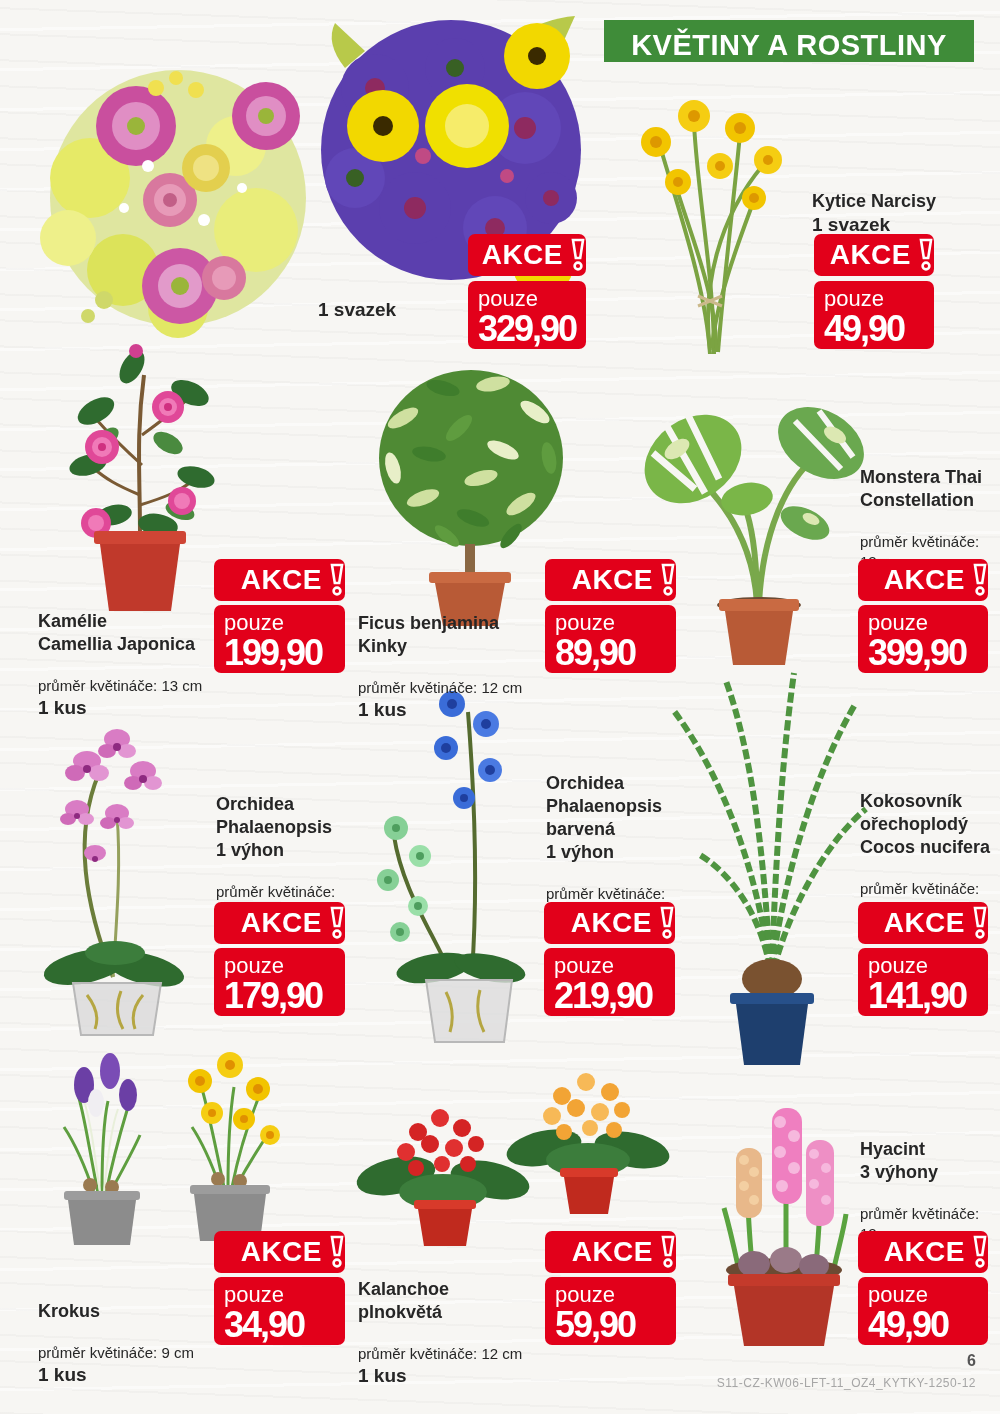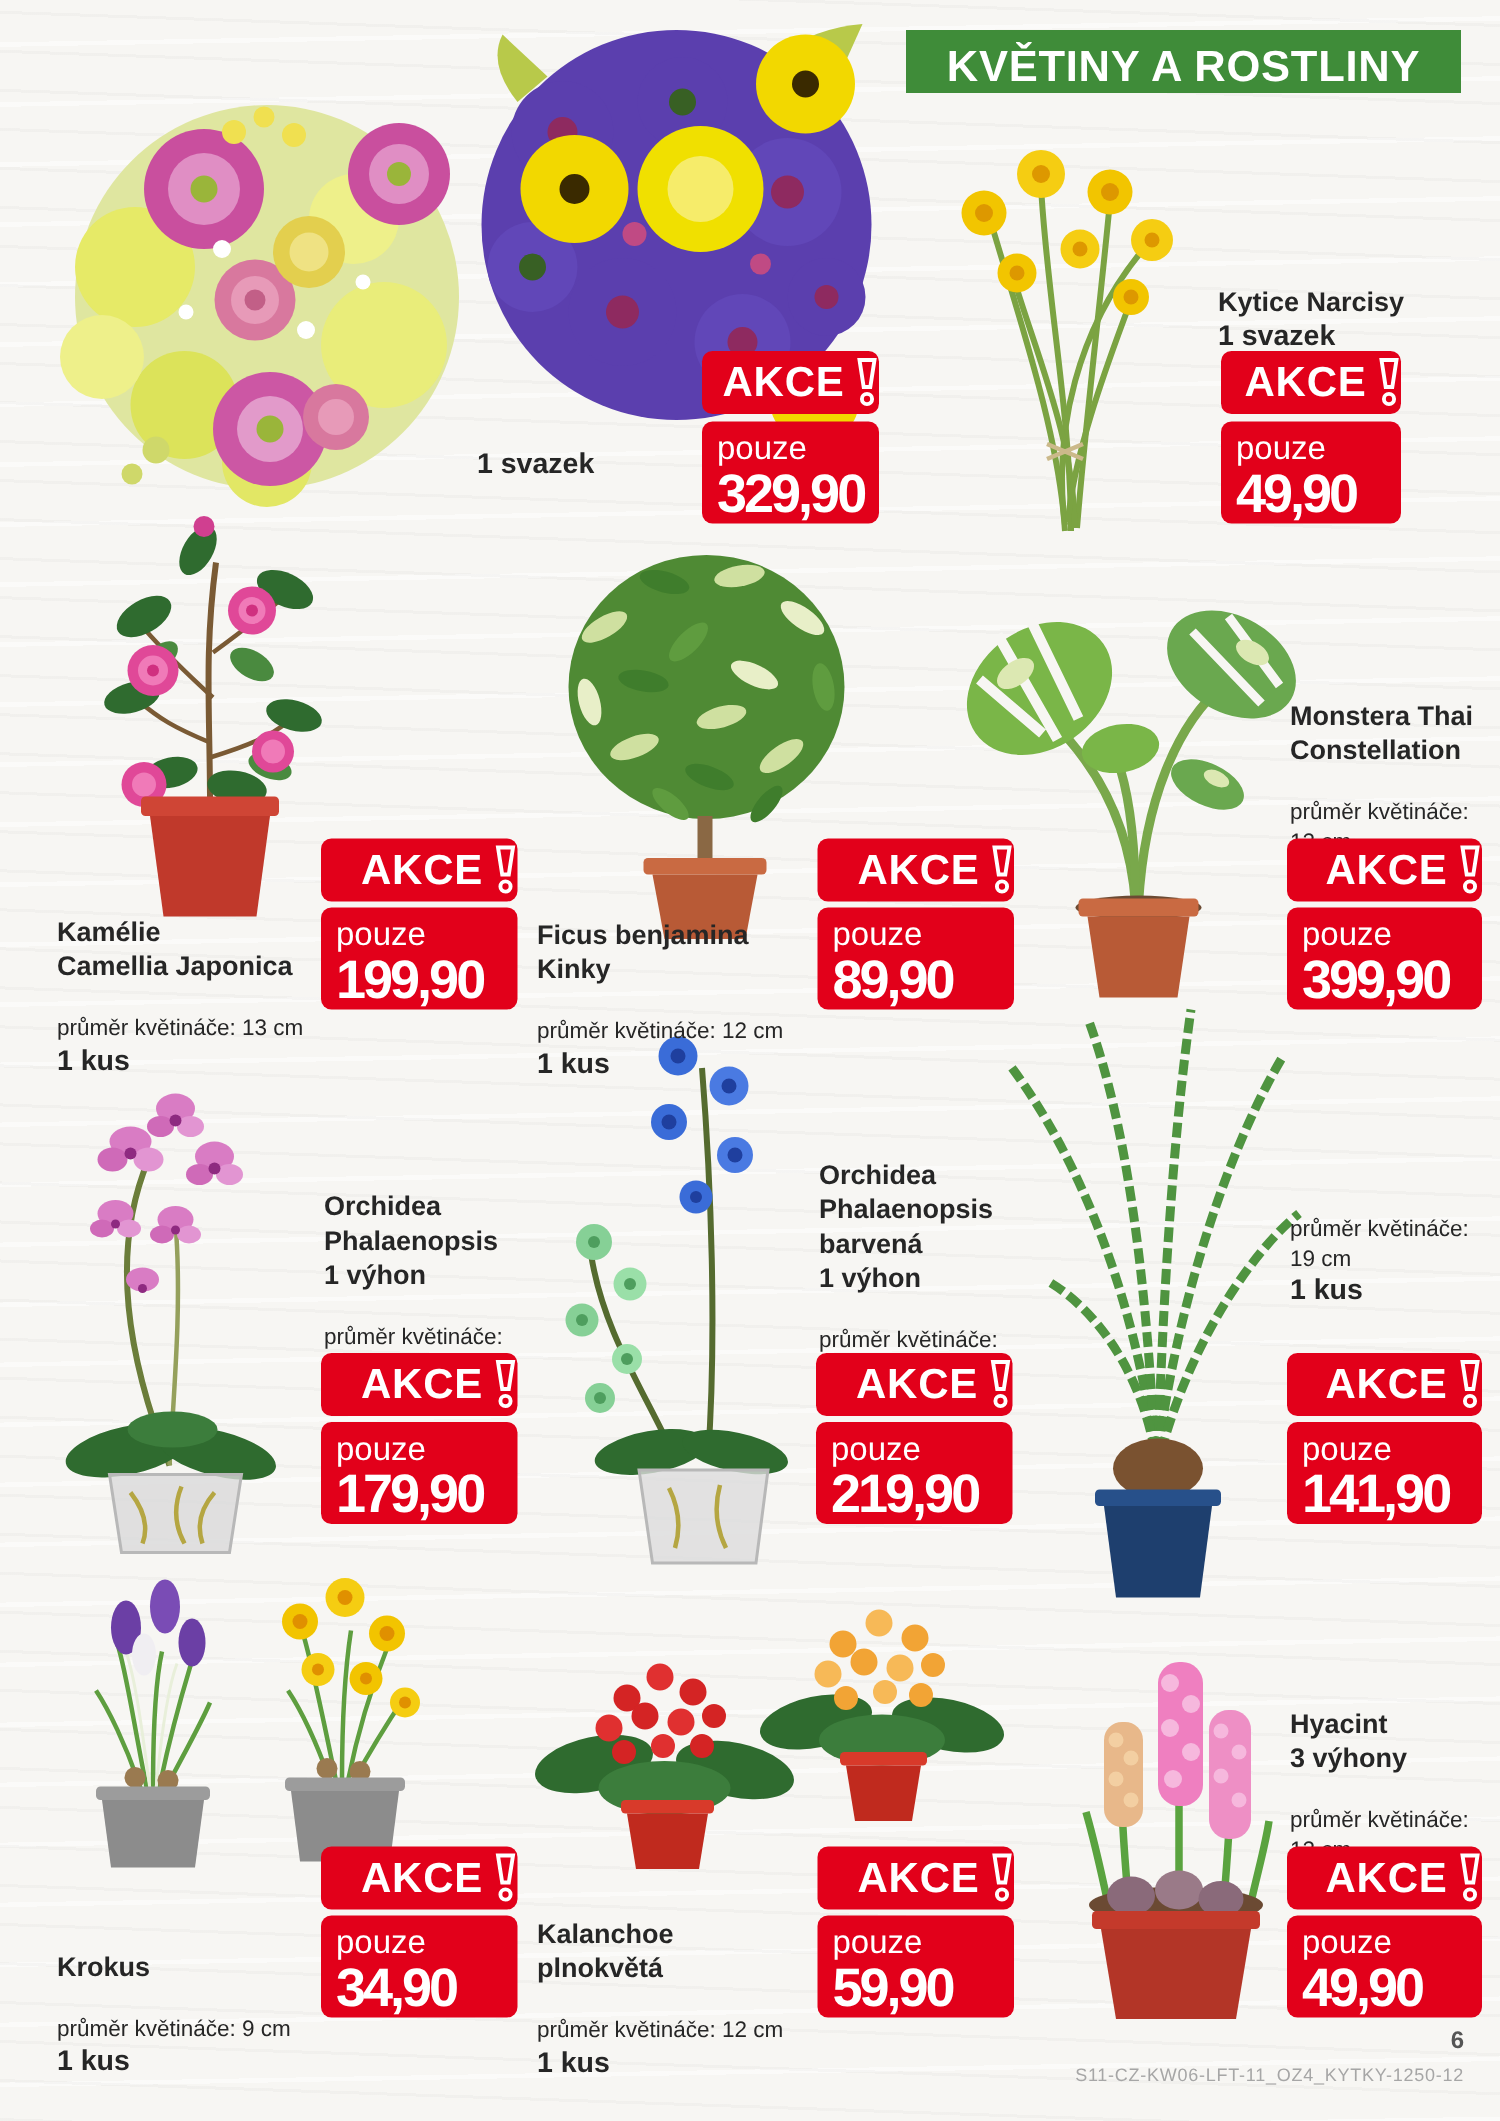--- a/index.html
+++ b/index.html
@@ -547,20 +547,23 @@
     <div class="p-name">Orchidea
 Phalaenopsis
 barvená
 1 výhon</div>
     <div class="p-desc">průměr květináče:
 12 cm</div>
     <div class="p-unit">1 kus</div>
   </div>
 
   <div class="plabel" style="left:860px;top:790px;width:135px">
+    <div class="p-name">Kokosovník
+ořechoplodý
+Cocos nucifera</div>
     <div class="p-desc">průměr květináče:
 19 cm</div>
     <div class="p-unit">1 kus</div>
   </div>
 
   <div class="plabel" style="left:38px;top:1300px;width:190px">
     <div class="p-name">Krokus</div>
     <div class="p-desc">průměr květináče: 9 cm</div>
     <div class="p-unit">1 kus</div>
   </div>

